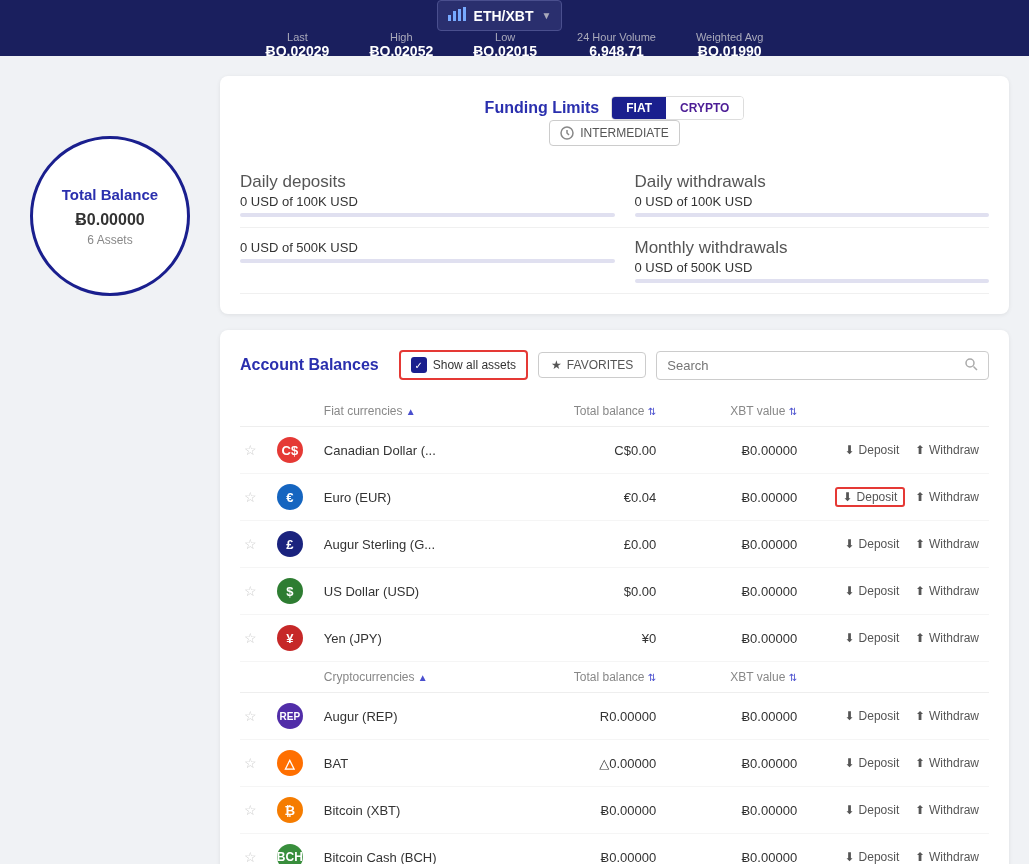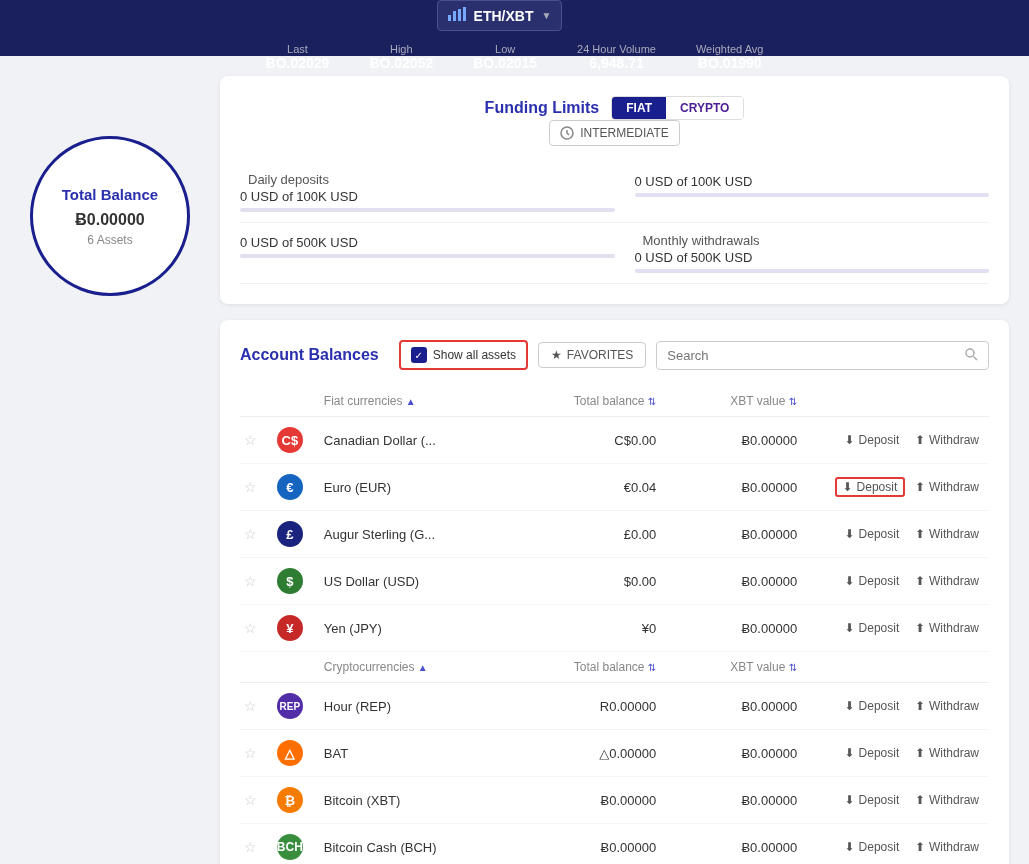--- a/index.html
+++ b/index.html
@@ -28,21 +28,21 @@
     }
     .pair-label { font-weight: bold; font-size: 14px; }
     .pair-dropdown { font-size: 10px; color: #aab; }
 
     .header-stats {
       display: flex;
       gap: 40px;
       flex: 1;
       justify-content: center;
     }
-    .stat-item { text-align: center; margin-top: 12px; }
+    .stat-item { text-align: center; }
     .stat-label { font-size: 11px; color: #aab; }
     .stat-value { font-size: 14px; font-weight: bold; }
 
     
     .main-content {
       display: flex;
       padding: 20px;
       gap: 20px;
       max-width: 1029px;
     }
@@ -131,21 +131,21 @@
 
     .limits-grid {
       display: grid;
       grid-template-columns: 1fr 1fr;
       gap: 0;
     }
     .limit-row {
       padding: 10px 0;
       border-bottom: 1px solid #f0f0f0;
     }
-    .limit-label { color: #555; font-size: 13px; margin-left: 8px; }
+    .limit-label { color: #555; font-size: 17px; }
     .limit-value { color: #333; font-size: 13px; margin-top: 2px; }
     .limit-bar {
       height: 4px;
       background: #e0e0f0;
       border-radius: 2px;
       margin-top: 4px;
     }
     .limit-bar-fill {
       height: 100%;
       background: #4a4fce;
@@ -361,20 +361,21 @@
       </div>
       <div class="limits-grid">
         <div class="limit-row">
           <div class="limit-label">Daily deposits</div>
           <div class="limit-value">0 USD of 100K USD</div>
           <div class="limit-bar">
               <div class="limit-bar-fill"></div>
             </div>
         </div>
         <div class="limit-row" style="padding-left:20px;">
+          <div class="limit-label">Daily withdrawals</div>
           <div class="limit-value">0 USD of 100K USD</div>
           <div class="limit-bar">
               <div class="limit-bar-fill"></div>
             </div>
         </div>
         <div class="limit-row">
           <div class="limit-value">0 USD of 500K USD</div>
           <div class="limit-bar">
               <div class="limit-bar-fill"></div>
             </div>
@@ -532,21 +533,21 @@
           <td class="col-xbt">
             <span>XBT value</span>
             <span class="sort-arrow"> ⇅</span>
           </td>
           <td class="col-actions"></td>
         </tr>
 
         <tr class="balance-row">
           <td class="col-fav"><span class="star-icon">☆</span></td>
           <td class="col-icon"><div class="currency-icon icon-rep" style="font-size:10px;">REP</div></td>
-          <td class="col-name"><span class="currency-name">Hour (REP)</span></td>
+          <td class="col-name"><span class="currency-name">Augur (REP)</span></td>
           <td class="col-total amount">R0.00000</td>
           <td class="col-xbt xbt-value">Ƀ0.00000</td>
           <td class="col-actions" style="text-align:right;">
             <button class="action-btn">
                   <span>⬇</span> 
                   <span>Deposit</span>
                 </button>
             <button class="action-btn">
                   <span>⬆</span> 
                   <span>Withdraw</span>

